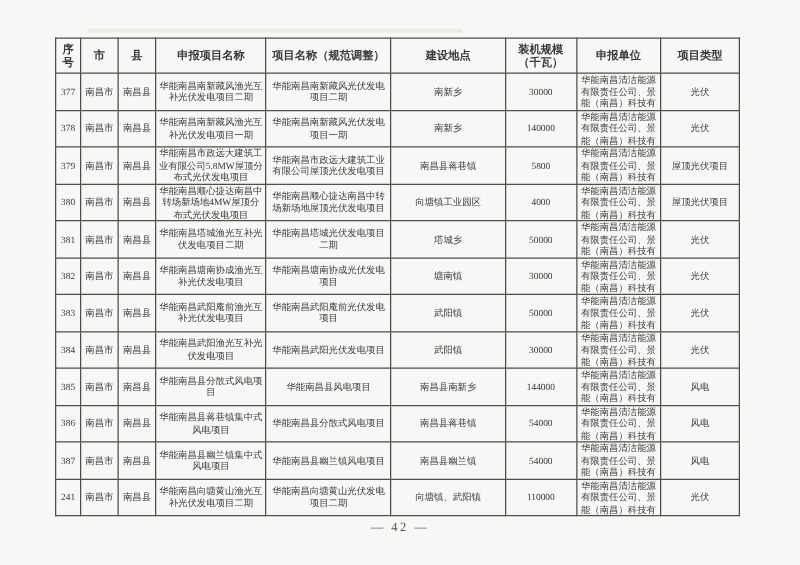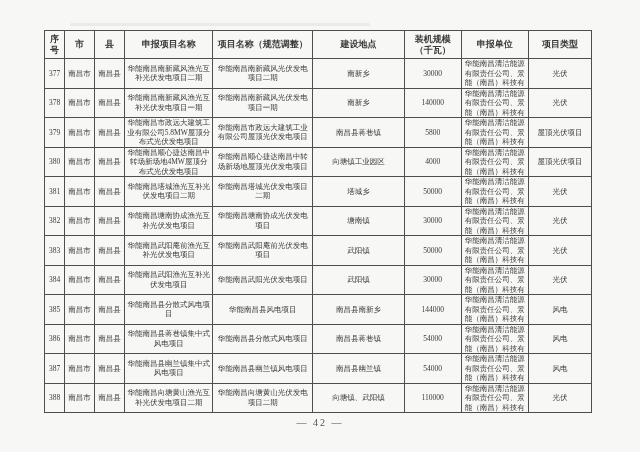--- a/index.html
+++ b/index.html
@@ -192,21 +192,21 @@
           <td>南昌市</td>
           <td>南昌县</td>
           <td>华能南昌县幽兰镇集中式风电项目</td>
           <td>华能南昌县幽兰镇风电项目</td>
           <td>南昌县幽兰镇</td>
           <td>54000</td>
           <td>华能南昌清洁能源有限责任公司、景能（南昌）科技有</td>
           <td>风电</td>
         </tr>
         <tr>
-          <td>388</td>
+          <td>241</td>
           <td>南昌市</td>
           <td>南昌县</td>
           <td>华能南昌向塘黄山渔光互补光伏发电项目二期</td>
           <td>华能南昌向塘黄山光伏发电项目二期</td>
           <td>向塘镇、武阳镇</td>
           <td>110000</td>
           <td>华能南昌清洁能源有限责任公司、景能（南昌）科技有</td>
           <td>光伏</td>
         </tr>
       </tbody>

